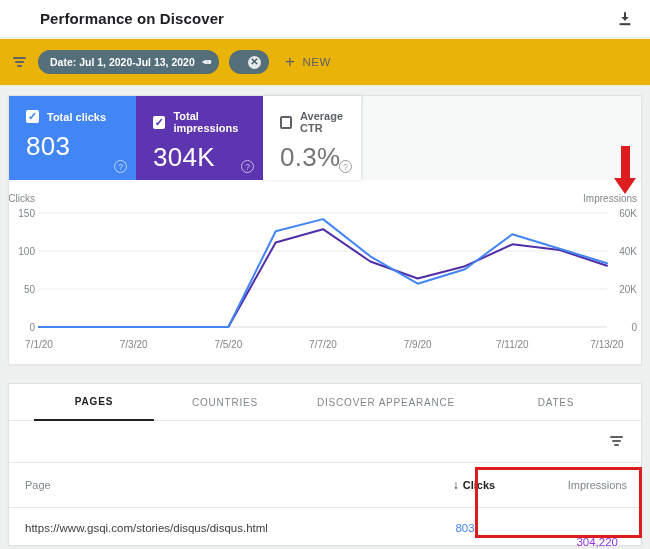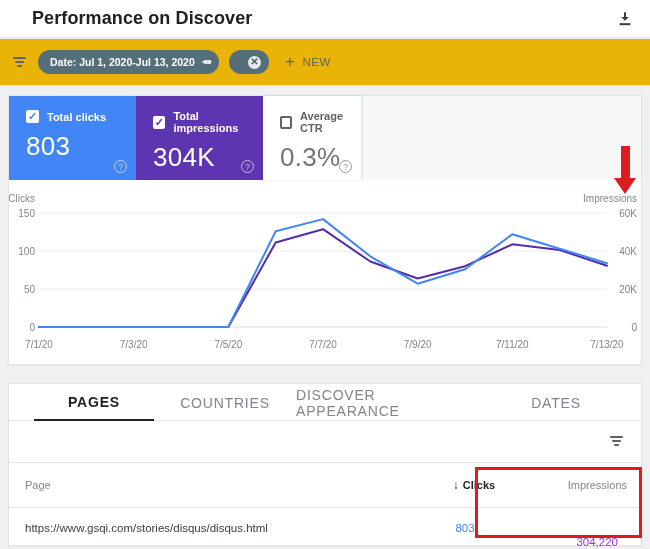--- a/index.html
+++ b/index.html
@@ -6,21 +6,21 @@
   html,body { width:650px; height:549px; }
   body {
     font-family: "Liberation Sans", sans-serif;
     background:#eff1f1;
     position:relative;
     overflow:hidden;
     color:#202124;
   }
   
   .app-header{position:absolute;top:0;left:0;width:650px;height:38px;background:#fff;border-bottom:1px solid #e8eaea;display:flex;align-items:center;}
-  .page-title{font-size:18px;font-weight:700;color:#202124;margin-left:32px;letter-spacing:.1px;}
+  .page-title{font-size:15px;font-weight:700;color:#202124;margin-left:40px;letter-spacing:.1px;}
   .export-btn{position:absolute;right:12px;top:7px;width:26px;height:26px;border:none;background:transparent;cursor:pointer;color:#3c4043;}
   
   .filter-bar{position:absolute;top:39px;left:0;width:650px;height:47px;background:#eab308;border-bottom:1px solid #e7e9e9;display:flex;align-items:center;}
   .funnel{display:inline-flex;flex-direction:column;align-items:center;gap:2px;margin-left:10px;width:18px;}
   .funnel i{display:block;height:2px;background:#5f6368;border-radius:1px;}
   .funnel i:nth-child(1){width:13px}.funnel i:nth-child(2){width:9px}.funnel i:nth-child(3){width:5px}
   .chip{display:inline-flex;align-items:center;height:24px;border-radius:12px;background:var(--chip-gray);color:#fff;font-size:10.5px;font-weight:700;padding:0 8px 0 12px;margin-left:10px;cursor:pointer;white-space:nowrap;}
   .chip .edit-ic{margin-left:7px;font-size:11px;transform:scaleX(-1);}
   .chip .close-ic{margin-left:7px;width:13px;height:13px;border-radius:50%;background:rgba(255,255,255,.85);color:#455a64;font-size:10px;font-weight:700;display:inline-flex;align-items:center;justify-content:center;line-height:1;}
   .new-filter{display:inline-flex;align-items:center;margin-left:16px;background:none;border:none;color:#5f6368;font-size:11.5px;letter-spacing:.5px;cursor:pointer;font-family:inherit;}
@@ -48,21 +48,21 @@
   .chart-wrap{position:absolute;top:97px;left:0;width:634px;height:162px;}
   .chart-wrap svg{display:block;}
   .tk{font-family:"Liberation Sans",sans-serif;font-size:10px;fill:#80868b;}
   
   .red-arrow{position:absolute;left:614px;top:146px;width:23px;height:48px;z-index:30;pointer-events:none;}
   .red-arrow .shaft{position:absolute;left:7px;top:0;width:9px;height:32px;background:var(--annotation-red);}
   .red-arrow .head{position:absolute;left:0;top:32px;width:0;height:0;border-left:11.5px solid transparent;border-right:11.5px solid transparent;border-top:16px solid var(--annotation-red);}
   .red-box{position:absolute;left:475px;top:467px;width:167px;height:71px;border:3px solid var(--annotation-red);z-index:30;pointer-events:none;}
   
   .tabs-row{height:37px;border-bottom:1px solid #e5e7e7;display:flex;padding-left:25px;}
-  .tab{height:37px;display:flex;align-items:center;justify-content:center;font-size:14px;letter-spacing:.8px;color:#80868b;cursor:pointer;}
+  .tab{height:37px;display:flex;align-items:center;justify-content:center;font-size:10px;letter-spacing:.8px;color:#80868b;cursor:pointer;}
   .tab-0{width:120px;} .tab-1{width:142px;} .tab-2{width:180px;} .tab-3{width:160px;text-align:right;}
   .tab.active{color:#202124;font-weight:700;border-bottom:2px solid #202124;}
   
   .table-toolbar{height:42px;border-bottom:1px solid #e5e7e7;position:relative;}
   .table-toolbar .funnel{position:absolute;right:16px;top:15px;margin:0;}
   .thead-row,.tbody-row{display:flex;align-items:center;}
   .thead-row{height:45px;border-bottom:1px solid #e5e7e7;font-size:11px;color:#80868b;}
   .tbody-row{height:39px;font-size:11.5px;color:#3c4043;}
   .col-page{flex:1;padding-left:16px;text-align:left;overflow:hidden;white-space:nowrap;}
   .col-clicks{width:90px;text-align:center;}

